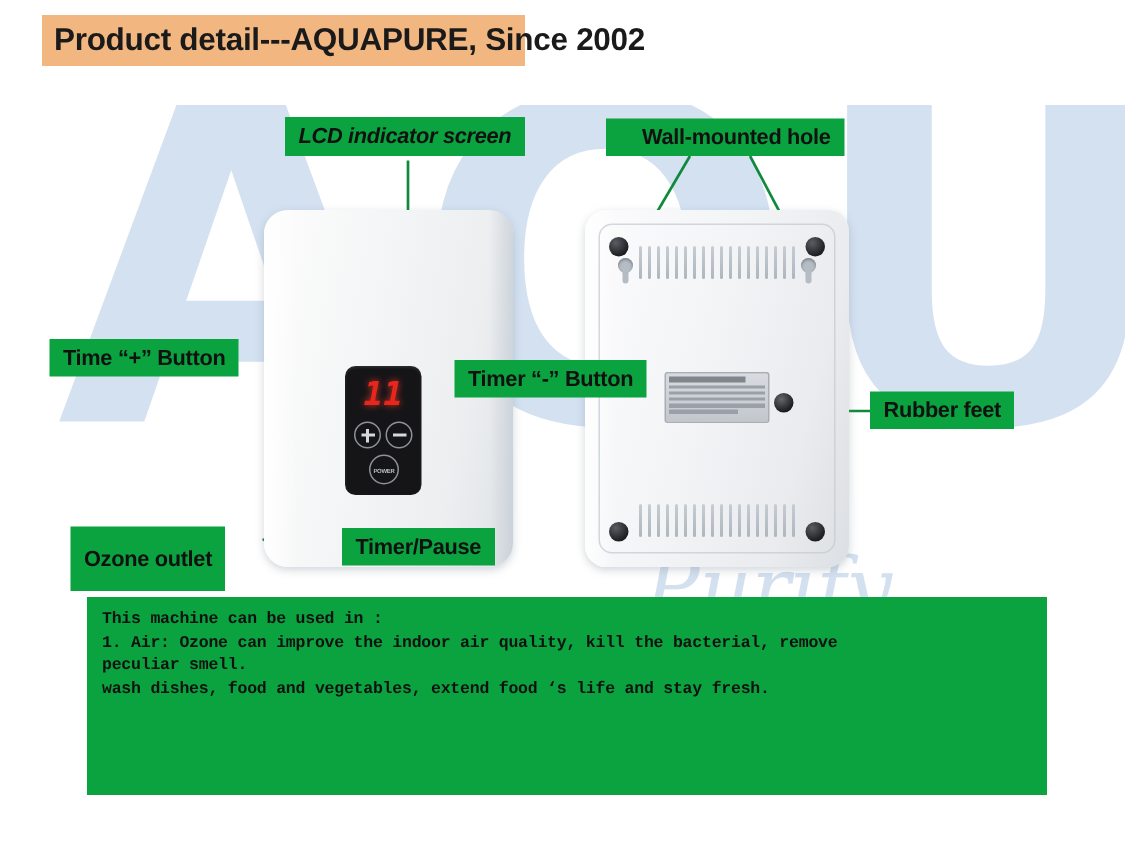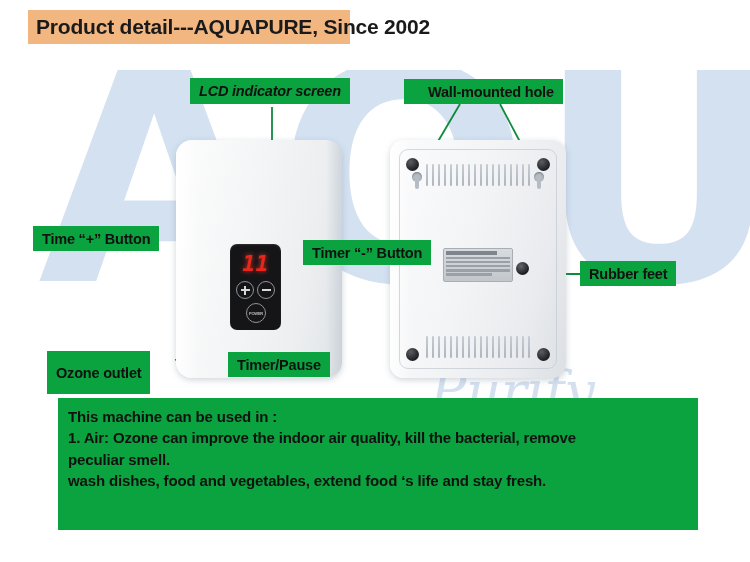--- a/index.html
+++ b/index.html
@@ -287,22 +287,22 @@
     position: absolute;
     left: 58px; top: 398px;
     width: 640px; height: 132px;
     background: #0aa33f;
     box-sizing: border-box;
     padding: 8px 10px 0 10px;
   }
   #description-block .desc-line {
     color: #111111;
     font-weight: bold;
-    font-size: 15px;
-    font-family: Liberation Sans, sans-serif;
+    font-size: 11px;
+    font-family: Liberation Mono, monospace;
     line-height: 1.42;
     letter-spacing: -0.15px;
   }
 </style>
 </head>
 <body>
 
 <div id="page">
 
   <div id="watermark">

